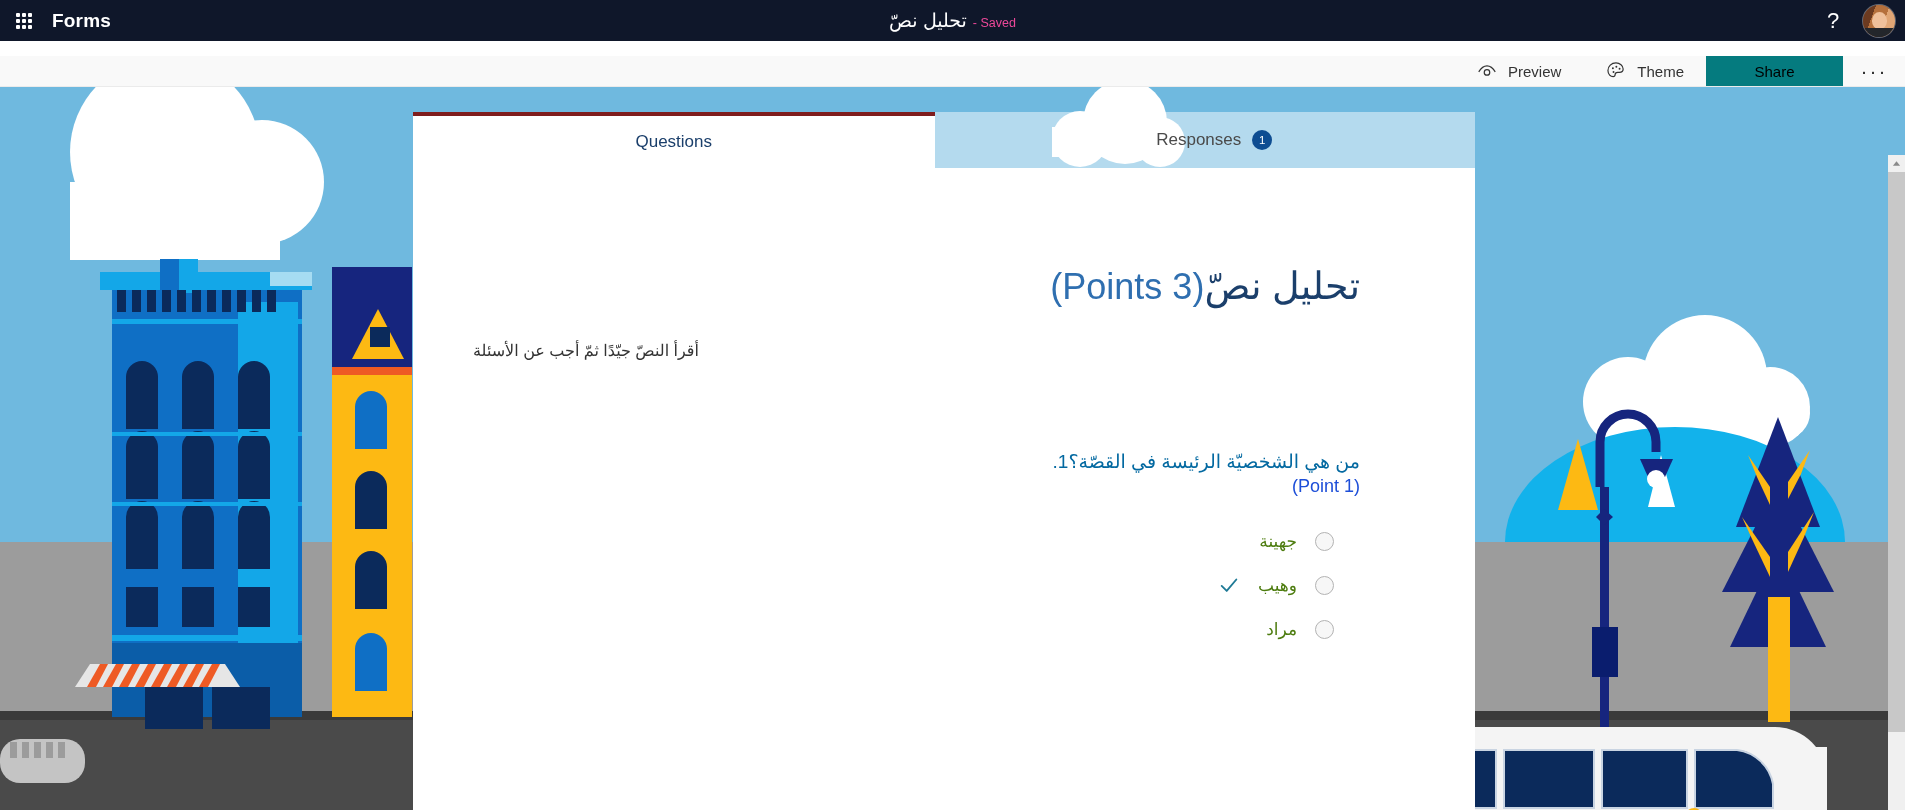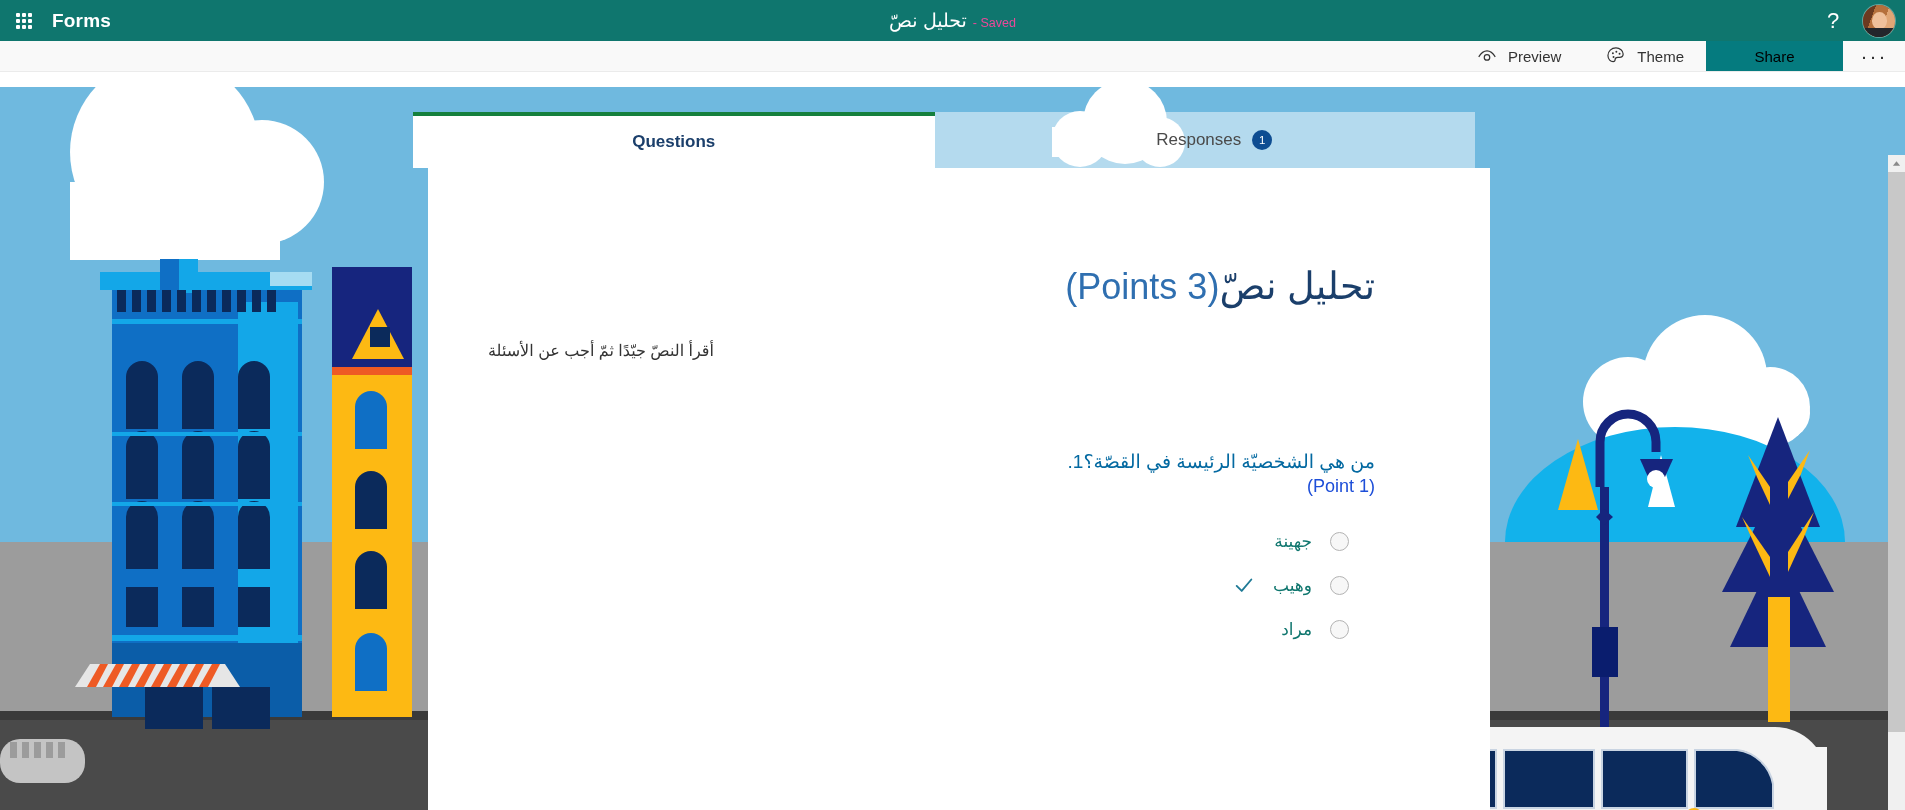--- a/index.html
+++ b/index.html
@@ -6,21 +6,21 @@
   html, body {
     width: 1905px; height: 810px;
     overflow: hidden;
     font-family: "Liberation Sans", sans-serif;
     background: #ffffff;
   }
 
   
   .topbar {
     position: absolute; left: 0; top: 0; width: 1905px; height: 41px;
-    background: #0f766e;
+    background: #0f172a;
     display: flex; align-items: center;
   }
   .waffle {
     width: 48px; height: 41px;
     display: flex; align-items: center; justify-content: center;
     cursor: pointer;
   }
   .waffle-grid {
     width: 16px; height: 16px;
     display: grid; grid-template-columns: repeat(3,1fr); grid-template-rows: repeat(3,1fr);
@@ -65,21 +65,21 @@
     border-radius: 50% 50% 45% 45%;
     background: #efc09b;
   }
   .avatar .shirt {
     position: absolute; left: 0; bottom: 0; width: 32px; height: 9px;
     background: #23262b;
   }
 
   
   .cmdbar {
-    position: absolute; left: 0; top: 41px; width: 1905px; height: 31px;
+    position: absolute; left: 0; top: 56px; width: 1905px; height: 31px;
     background: #f9f9f9;
     border-bottom: 1px solid #ebebeb;
     display: flex; align-items: stretch; justify-content: flex-end; padding-left: 8px;
   }
   .cmd-item {
     display: flex; align-items: center; gap: 10px;
     padding: 0 22px; cursor: pointer; color: #333333; font-size: 15px;
   }
   .cmd-icon { width: 22px; height: 22px; display: block; }
   .share-btn {
@@ -106,37 +106,35 @@
   .tabs {
     position: absolute; left: 0; top: 25px; width: 1062px; height: 56px;
     display: flex;
   }
   .tab {
     flex: 1; display: flex; align-items: center; justify-content: center; gap: 11px;
     font-size: 17px; cursor: pointer; position: relative;
   }
   .tab.active {
     background: #ffffff; color: #1b3f6b;
-    border-top: 4px solid #15803d;
-    font-weight: bold;
+    border-top: 4px solid #7f1d1d;
   }
   .tab.inactive {
     background: rgba(255,255,255,.48); color: #4a4a4a; padding-left: 19px;
   }
   .badge {
     background: #0e4d92; color: #ffffff; border-radius: 50%;
     width: 20px; height: 20px; font-size: 11.5px;
     display: flex; align-items: center; justify-content: center;
   }
   .card {
     position: absolute; left: 0; top: 81px; width: 1062px; height: 642px;
     background: #ffffff;
     padding: 40px 60px 0 60px;
     overflow: hidden;
-    margin-left: 15px;
   }
   .form-title {
     direction: rtl; text-align: right;
     font-size: 38px; color: #1b3f6b; line-height: 1.25;
     margin-top: 55px; margin-right: 55px;
     unicode-bidi: plaintext;
   }
   .form-title .pts { color: #2f6fb0; font-size: 36px; }
   .form-desc {
     direction: rtl; text-align: left;
@@ -151,21 +149,21 @@
   .q-points { color: #1d4ed8; font-size: 18px; direction: rtl; text-align: right; }
   .options { margin-top: 22px; }
   .option-row {
     direction: rtl; display: flex; align-items: center; gap: 18px;
     height: 44px; padding-right: 26px; cursor: pointer;
   }
   .radio {
     width: 19px; height: 19px; border-radius: 50%;
     border: 1px solid #b3b3b3; background: #f7f7f7; flex: none;
   }
-  .option-label { font-size: 17px; color: #0f766e; direction: rtl; }
+  .option-label { font-size: 17px; color: #4d7c0f; direction: rtl; }
   .correct-check { width: 22px; height: 22px; flex: none; }
 
   
   .scrollbar {
     position: absolute; right: 0; top: 155px; width: 17px; height: 655px;
     background: #f0f0f0; cursor: pointer;
   }
   .sb-arrow {
     width: 17px; height: 17px; display: flex; align-items: center; justify-content: center;
   }

